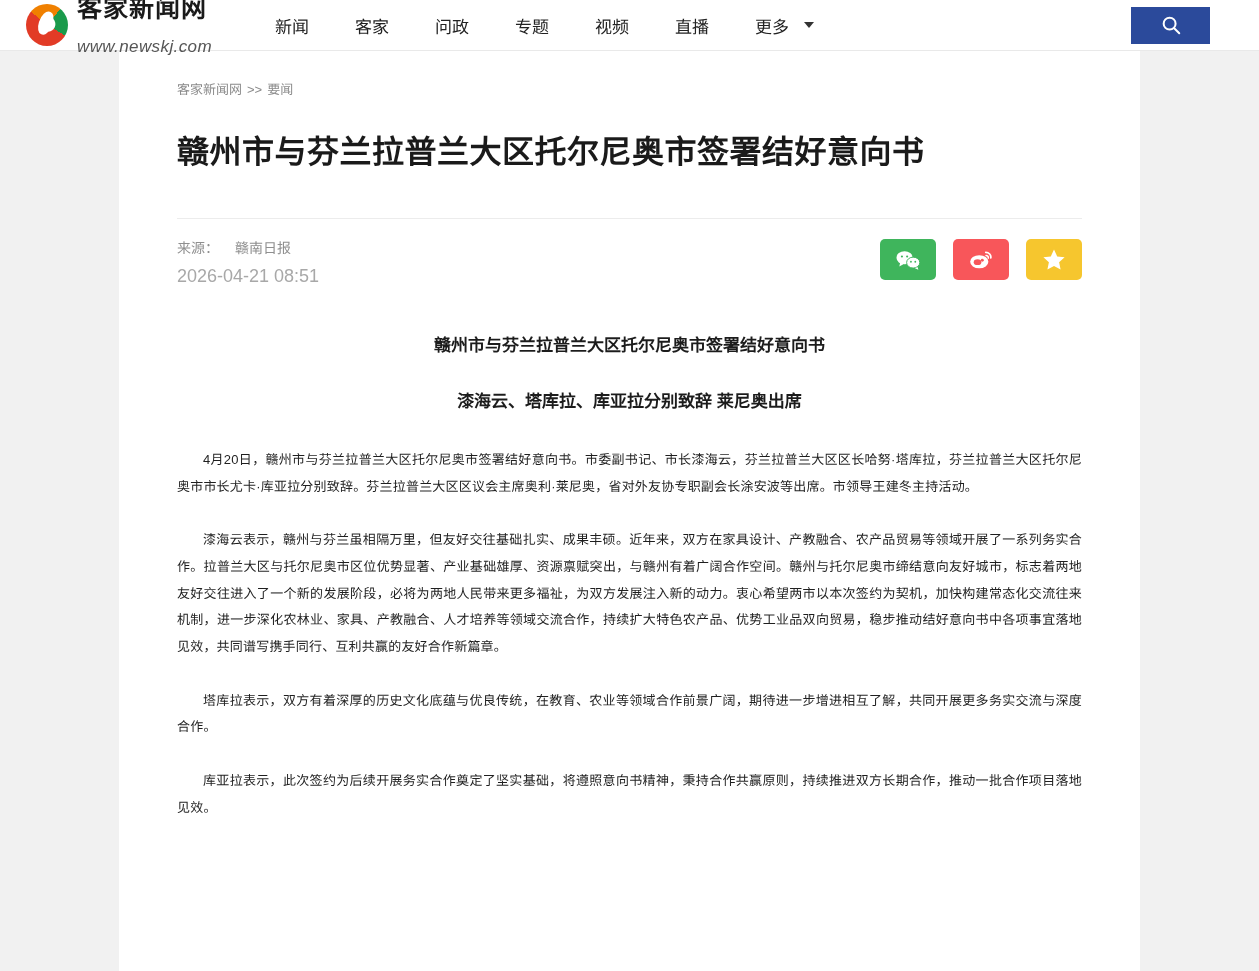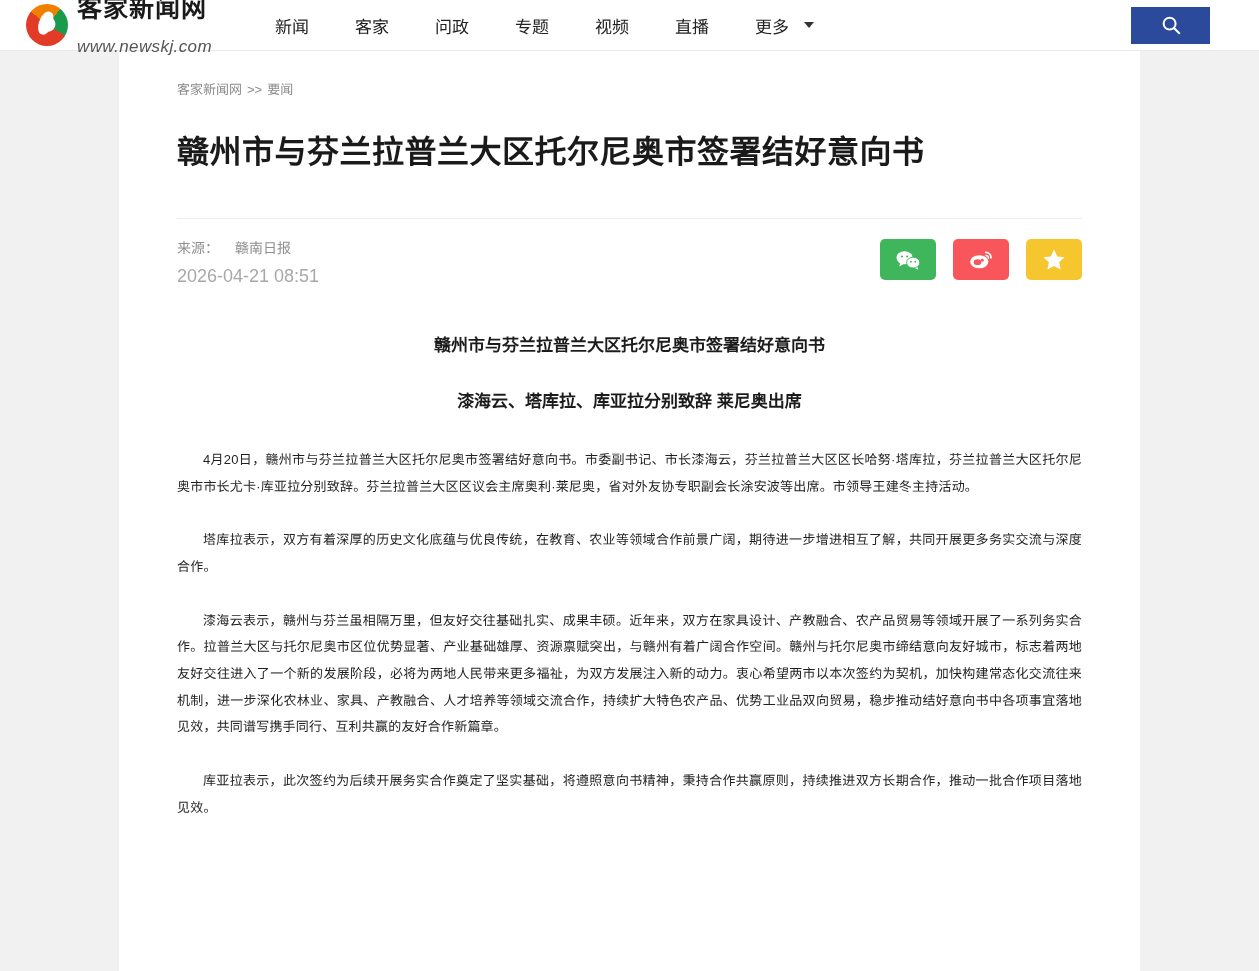--- a/index.html
+++ b/index.html
@@ -292,19 +292,19 @@
           </svg>
         </div>
       </div>
     </div>
 
     <div class="sub-head">赣州市与芬兰拉普兰大区托尔尼奥市签署结好意向书</div>
     <div class="sub-head2">漆海云、塔库拉、库亚拉分别致辞 莱尼奥出席</div>
 
     <div class="body-text">
       <p>4月20日，赣州市与芬兰拉普兰大区托尔尼奥市签署结好意向书。市委副书记、市长漆海云，芬兰拉普兰大区区长哈努·塔库拉，芬兰拉普兰大区托尔尼奥市市长尤卡·库亚拉分别致辞。芬兰拉普兰大区区议会主席奥利·莱尼奥，省对外友协专职副会长涂安波等出席。市领导王建冬主持活动。</p>
+      <p>漆海云表示，赣州与芬兰虽相隔万里，但友好交往基础扎实、成果丰硕。近年来，双方在家具设计、产教融合、农产品贸易等领域开展了一系列务实合作。拉普兰大区与托尔尼奥市区位优势显著、产业基础雄厚、资源禀赋突出，与赣州有着广阔合作空间。赣州与托尔尼奥市缔结意向友好城市，标志着两地友好交往进入了一个新的发展阶段，必将为两地人民带来更多福祉，为双方发展注入新的动力。衷心希望两市以本次签约为契机，加快构建常态化交流往来机制，进一步深化农林业、家具、产教融合、人才培养等领域交流合作，持续扩大特色农产品、优势工业品双向贸易，稳步推动结好意向书中各项事宜落地见效，共同谱写携手同行、互利共赢的友好合作新篇章。</p>
       <p>塔库拉表示，双方有着深厚的历史文化底蕴与优良传统，在教育、农业等领域合作前景广阔，期待进一步增进相互了解，共同开展更多务实交流与深度合作。</p>
-      <p>漆海云表示，赣州与芬兰虽相隔万里，但友好交往基础扎实、成果丰硕。近年来，双方在家具设计、产教融合、农产品贸易等领域开展了一系列务实合作。拉普兰大区与托尔尼奥市区位优势显著、产业基础雄厚、资源禀赋突出，与赣州有着广阔合作空间。赣州与托尔尼奥市缔结意向友好城市，标志着两地友好交往进入了一个新的发展阶段，必将为两地人民带来更多福祉，为双方发展注入新的动力。衷心希望两市以本次签约为契机，加快构建常态化交流往来机制，进一步深化农林业、家具、产教融合、人才培养等领域交流合作，持续扩大特色农产品、优势工业品双向贸易，稳步推动结好意向书中各项事宜落地见效，共同谱写携手同行、互利共赢的友好合作新篇章。</p>
       <p>库亚拉表示，此次签约为后续开展务实合作奠定了坚实基础，将遵照意向书精神，秉持合作共赢原则，持续推进双方长期合作，推动一批合作项目落地见效。</p>
     </div>
 
   </div>
 </div>
 
 </body></html>

